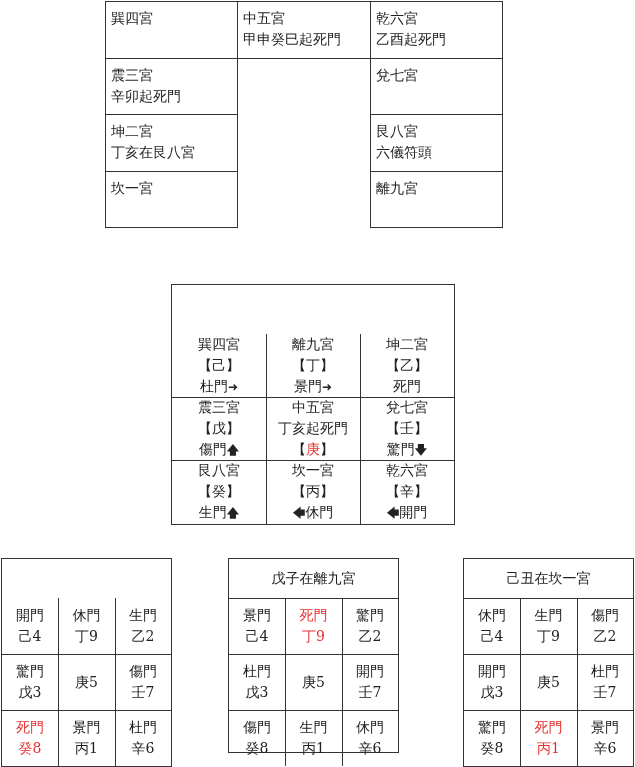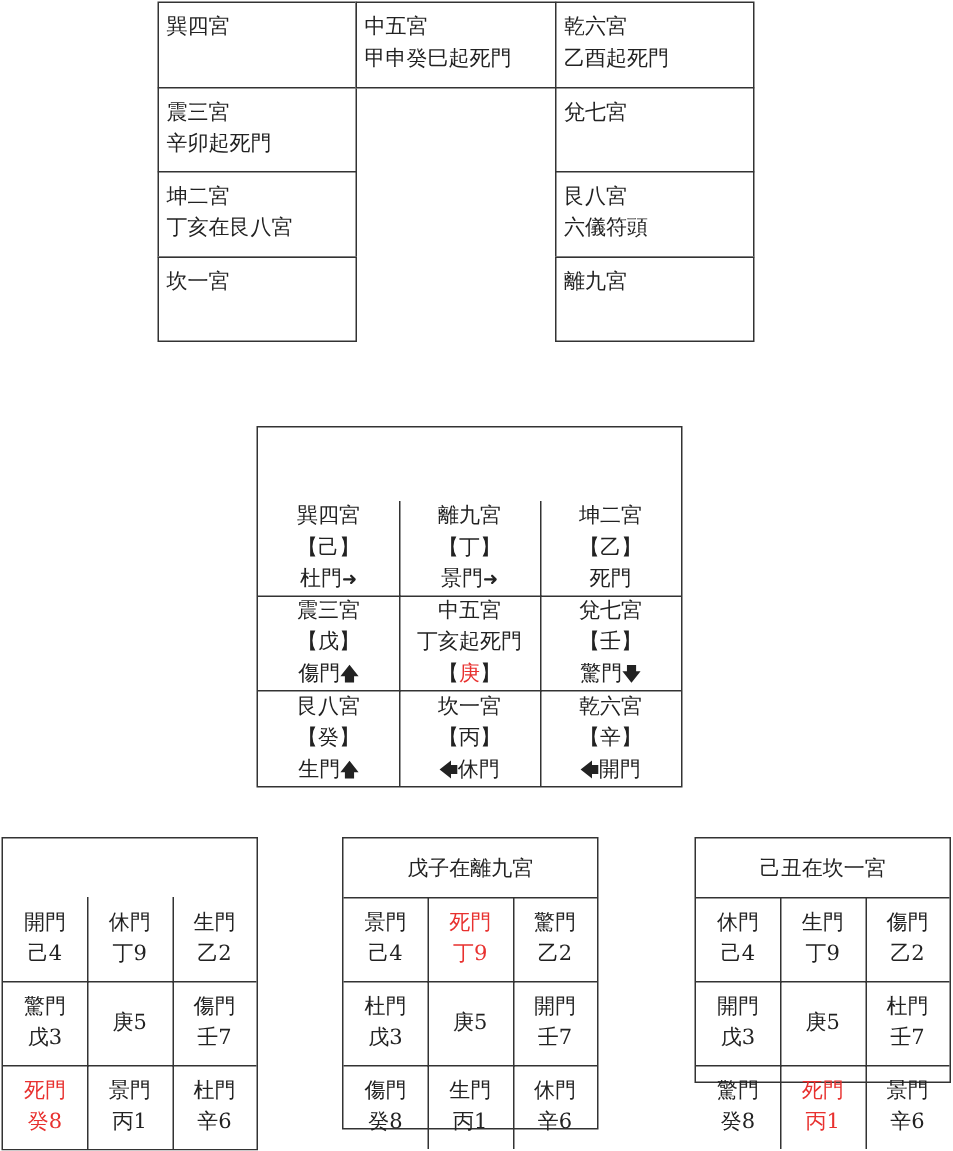--- a/index.html
+++ b/index.html
@@ -181,21 +181,21 @@
       </div>
       <div class="gcell last-row" style="left: 56px; top: 151px; width: 58px; height: 56px;">
         <div class="line">生門</div>
         <div class="line">丙1</div>
       </div>
       <div class="gcell last-col last-row" style="left: 113px; top: 151px; width: 56px; height: 56px;">
         <div class="line">休門</div>
         <div class="line">辛6</div>
       </div>
     </div>
-    <div class="grid" style="left: 463px; top: 558px; width: 171px; height: 164px;">
+    <div class="grid" style="left: 463px; top: 558px; width: 171px; height: 209px;">
       <div class="ghead" style="height: 40px;">己丑在坎一宮</div>
       <div class="gcell" style="left: 0px; top: 39px; width: 57px; height: 57px;">
         <div class="line">休門</div>
         <div class="line">己4</div>
       </div>
       <div class="gcell" style="left: 56px; top: 39px; width: 58px; height: 57px;">
         <div class="line">生門</div>
         <div class="line">丁9</div>
       </div>
       <div class="gcell last-col" style="left: 113px; top: 39px; width: 56px; height: 57px;">

